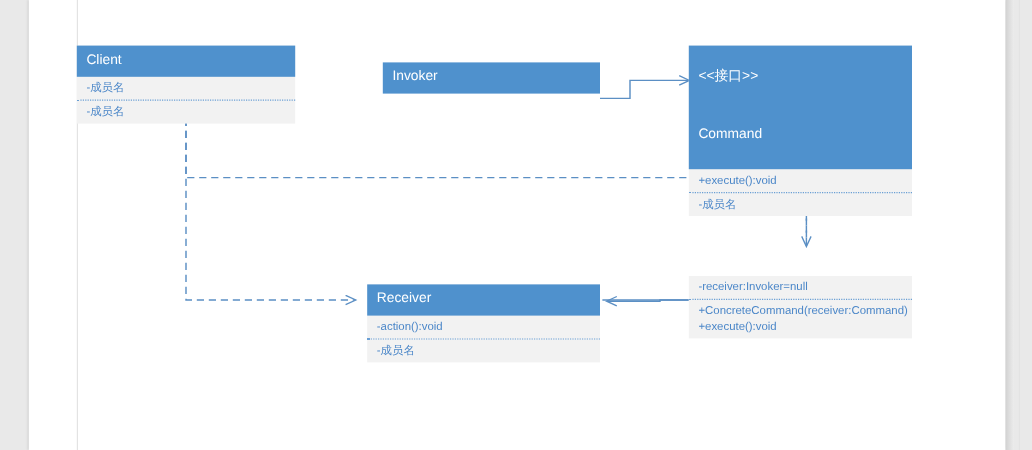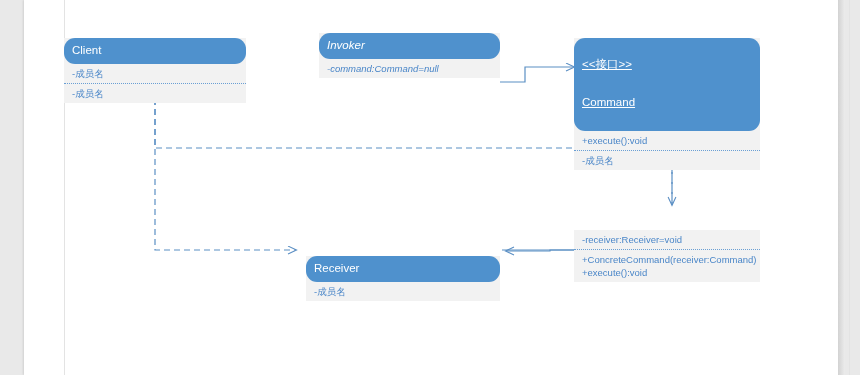--- a/index.html
+++ b/index.html
@@ -64,25 +64,23 @@
     z-index: 5;
   }
   .uml-head {
     background: #4f91cd;
     color: #ffffff;
     font-size: 11.5px;
     line-height: 15px;
     padding: 5px 0 6px 8px;
     box-sizing: border-box;
     white-space: pre-line;
-    border-radius: 11px;
   }
   .uml-head.two-line {
     padding-top: 4px;
-    text-decoration: underline;
   }
   .uml-sec {
     padding: 3px 0 3px 8px;
     box-sizing: border-box;
     color: #4a86c8;
     font-size: 9.5px;
     line-height: 13px;
   }
   .uml-sec + .uml-sec {
     border-top: 1px dotted #6a9fd4;
@@ -151,50 +149,50 @@
       <div class="uml-box" style="left:40px; top:38px; width:182px;">
         <div class="uml-head">Client</div>
         <div class="uml-sec">
           <div class="uml-line">-成员名</div>
         </div>
         <div class="uml-sec">
           <div class="uml-line">-成员名</div>
         </div>
       </div>
 
-      <div class="uml-box" style="left:295px; top:33px; width:181px;font-style:italic;">
+      <div class="uml-box" style="left:295px; top:52px; width:181px;">
         <div class="uml-head">Invoker</div>
-        <div class="uml-sec">
-          <div class="uml-line">-command:Command=null</div>
-        </div>
       </div>
 
       <div class="uml-box" style="left:550px; top:38px; width:186px;">
         <div class="uml-head two-line">
           <div>&lt;&lt;接口&gt;&gt;</div>
-          <div style="margin-top:8px;">Command</div>
+          <div style="margin-top:18px;">Command</div>
         </div>
         <div class="uml-sec">
           <div class="uml-line">+execute():void</div>
         </div>
         <div class="uml-sec">
           <div class="uml-line">-成员名</div>
         </div>
       </div>
 
-      <div class="uml-box" style="left:282px; top:237px; width:194px;margin-top:19px;">
+      <div class="uml-box" style="left:282px; top:237px; width:194px;">
         <div class="uml-head">Receiver</div>
         <div class="uml-sec">
+          <div class="uml-line">-action():void</div>
+        </div>
+        <div class="uml-sec">
           <div class="uml-line">-成员名</div>
         </div>
       </div>
 
       <div class="uml-box" style="left:550px; top:230px; width:186px;">
         <div class="uml-sec">
-          <div class="uml-line">-receiver:Receiver=void</div>
+          <div class="uml-line">-receiver:Invoker=null</div>
         </div>
         <div class="uml-sec">
           <div class="uml-line">+ConcreteCommand(receiver:Command)</div>
           <div class="uml-line">+execute():void</div>
         </div>
       </div>
 
     </div>
   </div>
 

